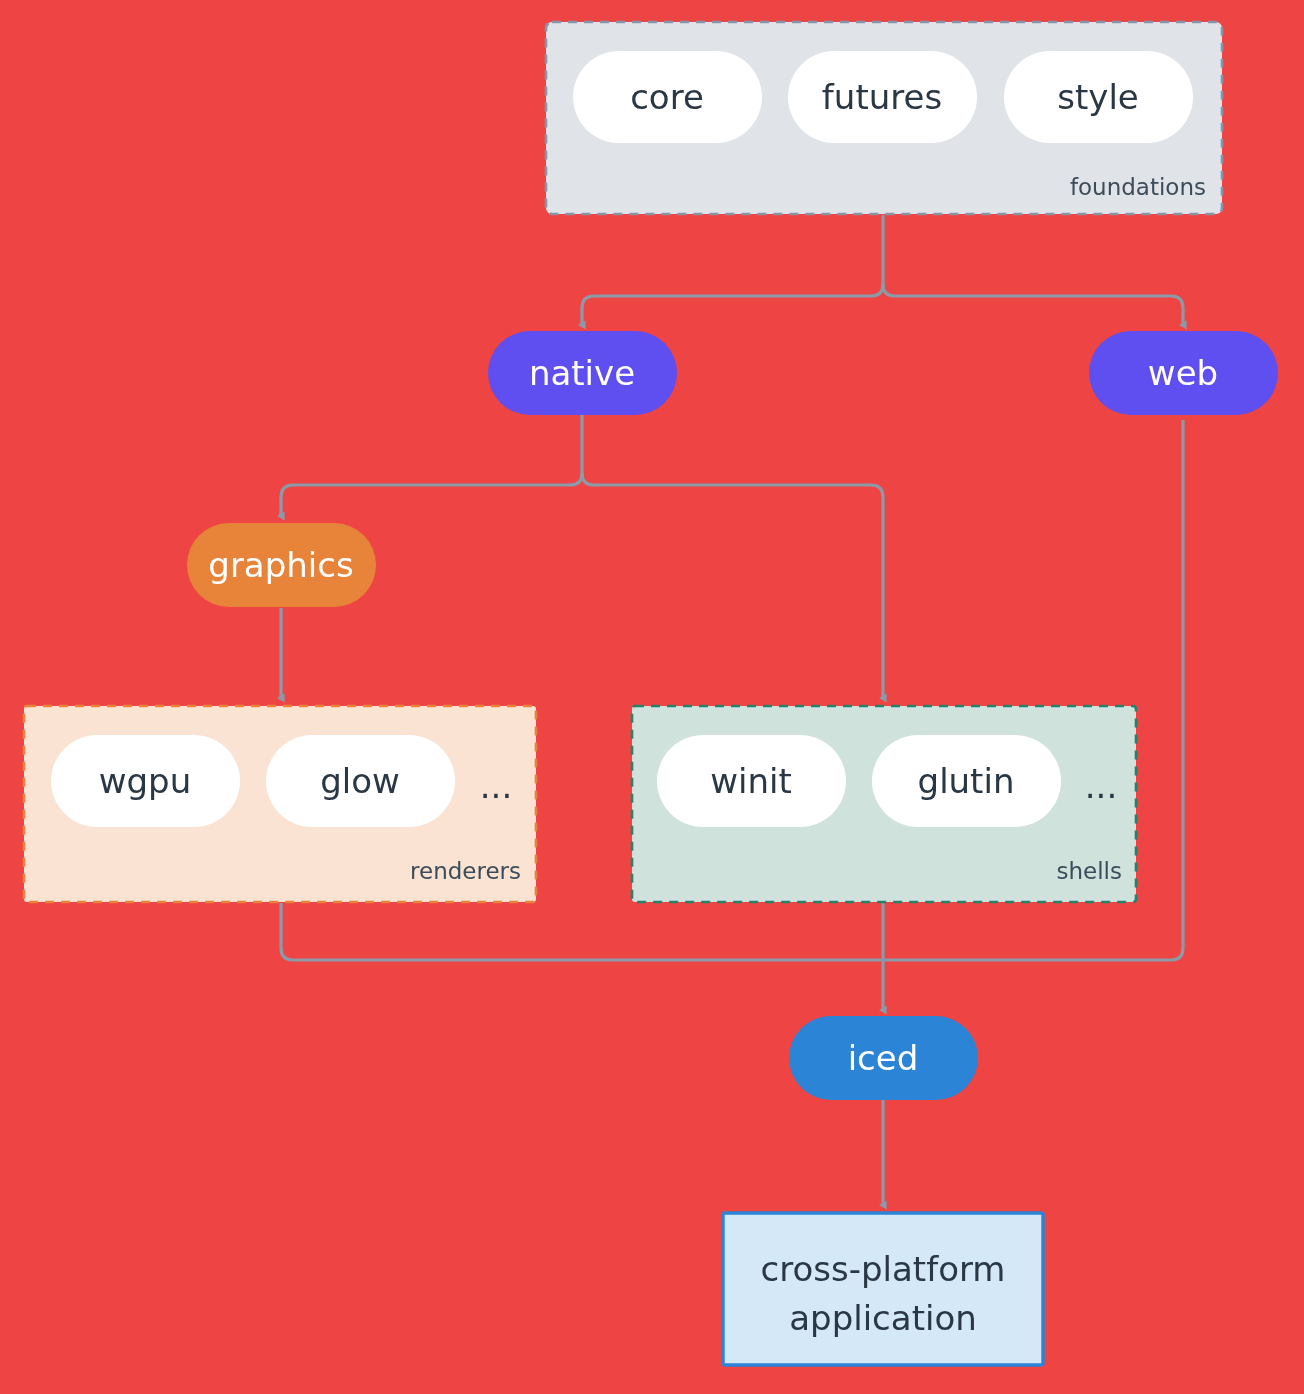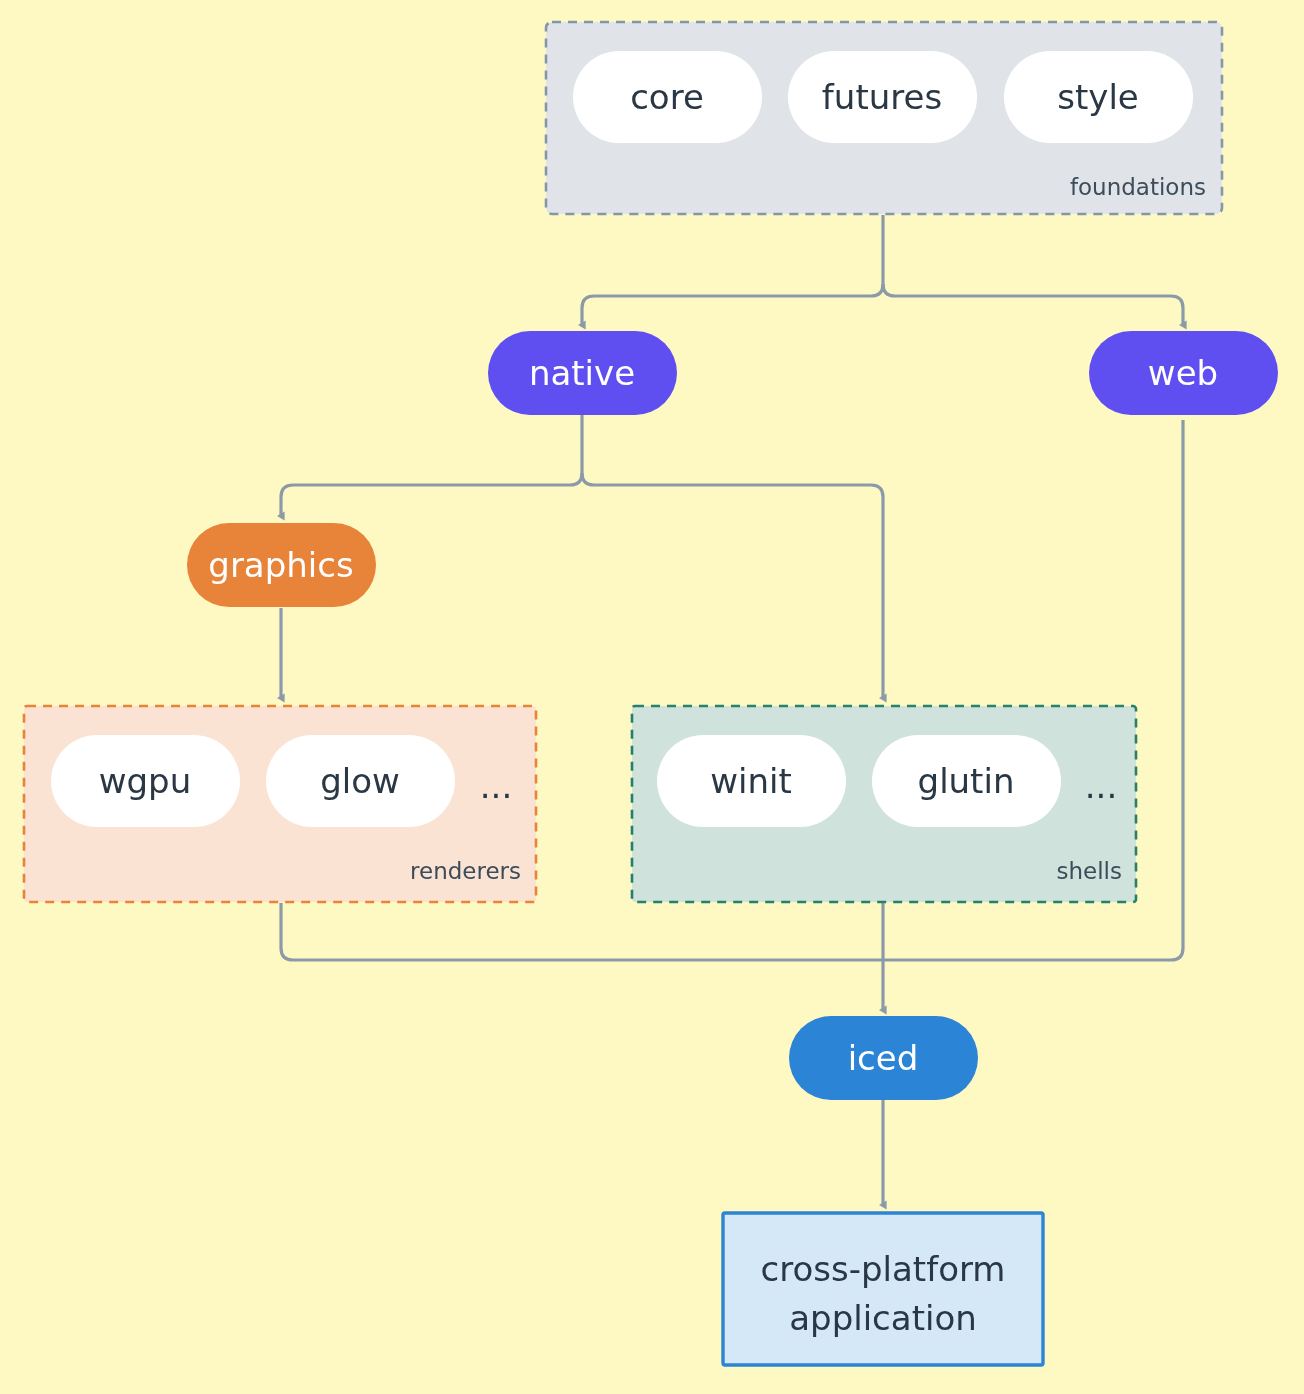--- a/index.html
+++ b/index.html
@@ -10,21 +10,21 @@
   body {
     width: 1304px;
     height: 1394px;
     overflow: hidden;
     font-family: "DejaVu Sans", sans-serif;
   }
   #diagram-root {
     position: relative;
     width: 1304px;
     height: 1394px;
-    background: #fef9c3;
+    background: #ef4444;
   }
   svg#diagram-svg {
     display: block;
     width: 1304px;
     height: 1394px;
   }
   .node-label {
     font-family: "DejaVu Sans", sans-serif;
     dominant-baseline: middle;
     text-anchor: middle;

